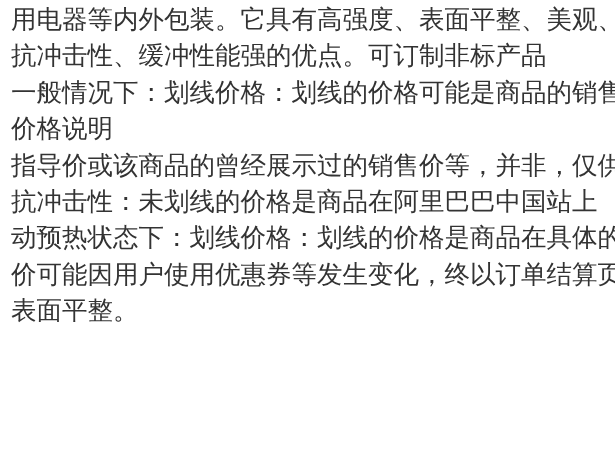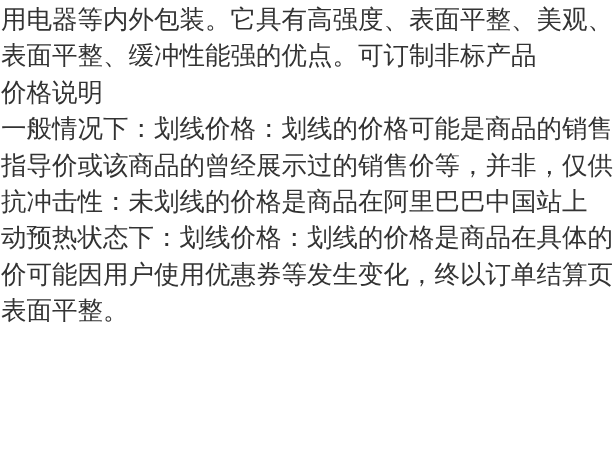--- a/index.html
+++ b/index.html
@@ -9,37 +9,37 @@
   }
   body {
     width: 615px;
     height: 450px;
     overflow: hidden;
     font-family: "Liberation Sans", sans-serif;
   }
   .text-block {
     box-sizing: border-box;
     width: 499px;
-    padding: 1px 0 0 1px;
+    padding: 1px 0 0 11px;
     color: #333333;
   }
   .line {
     font-size: 25.5px;
     line-height: 36.4px;
     white-space: nowrap;
     letter-spacing: 0;
     color: #333333;
   }
 </style>
 </head>
 <body>
 
 <div class="text-block">
   <div class="line">用电器等内外包装。它具有高强度、表面平整、美观、</div>
-  <div class="line">表面平整、缓冲性能强的优点。可订制非标产品</div>
+  <div class="line">抗冲击性、缓冲性能强的优点。可订制非标产品</div>
+  <div class="line">一般情况下：划线价格：划线的价格可能是商品的销售</div>
   <div class="line">价格说明</div>
-  <div class="line">一般情况下：划线价格：划线的价格可能是商品的销售</div>
   <div class="line">指导价或该商品的曾经展示过的销售价等，并非，仅供</div>
   <div class="line">抗冲击性：未划线的价格是商品在阿里巴巴中国站上</div>
   <div class="line">动预热状态下：划线价格：划线的价格是商品在具体的</div>
   <div class="line">价可能因用户使用优惠券等发生变化，终以订单结算页</div>
   <div class="line">表面平整。</div>
 </div>
 
 </body></html>

